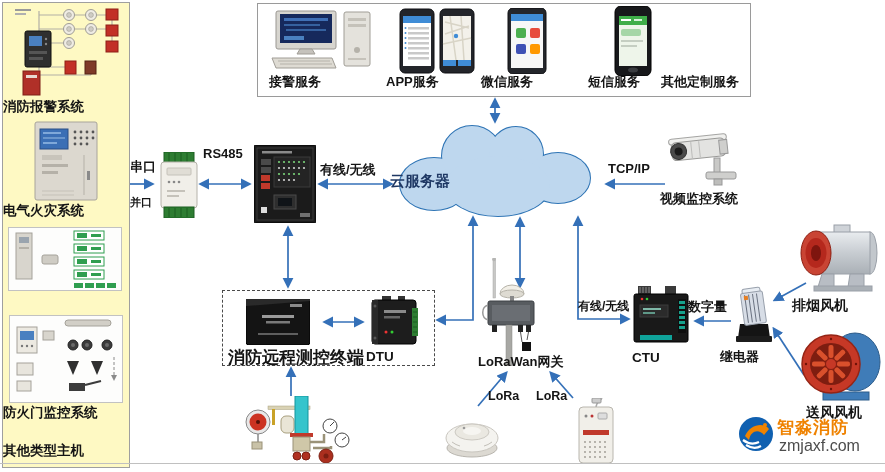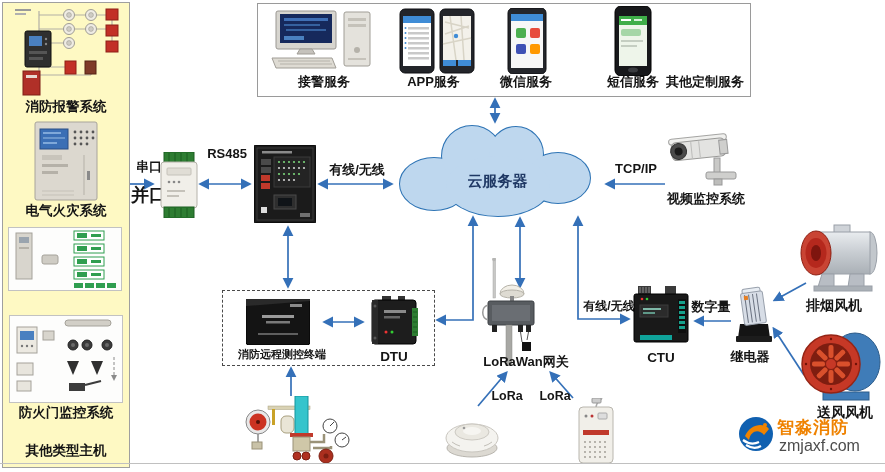--- a/index.html
+++ b/index.html
@@ -1,19 +1,19 @@
 <!DOCTYPE html>
 <html><head>
 <meta charset="utf-8">
 <style>
   html,body{margin:0;padding:0;background:#fff;}
   .stage{position:relative;width:885px;height:472px;background:#fff;overflow:hidden;
          font-family:"Liberation Sans","DejaVu Sans",sans-serif;color:#1a1a1a;}
   .abs{position:absolute;}
-  .lbl{position:absolute;font-weight:700;color:#151515;text-align:center;line-height:1.15;
+  .lbl{position:absolute;font-weight:700;color:#151515;text-align:left;line-height:1.15;
        white-space:nowrap;}
   .sidebar{position:absolute;left:2px;top:2px;width:126px;height:464px;border:1px solid #9f9f9f;background:#fef9c3;}
   .svcbox{position:absolute;left:257px;top:3px;width:492px;height:92px;border:1.5px solid #9a9a9a;background:#fff;}
   .dashedbox{position:absolute;left:222px;top:290px;width:211px;height:74px;border:1.6px dashed #4a4a4a;}
   .hrline{position:absolute;left:0;top:463px;width:885px;height:1px;background:#c0c0c0;}
   .wm-brand{position:absolute;font-weight:700;font-size:17px;color:#ef8200;letter-spacing:1px;}
   .wm-site{position:absolute;font-weight:400;font-size:16px;color:#4d4d4d;}
   svg{display:block;}
 </style>
 </head>
@@ -249,21 +249,21 @@
       <ellipse cx="44" cy="66" rx="34" ry="26"></ellipse>
       <circle cx="82" cy="38" r="30"></circle>
       <circle cx="126" cy="36" r="27"></circle>
       <ellipse cx="168" cy="60" rx="32" ry="25"></ellipse>
       <ellipse cx="108" cy="68" rx="52" ry="30"></ellipse>
     </g>
   </svg>
   <div class="lbl" style="left:390px;top:172px;width:215px;font-size:15px;color:#1f3864">云服务器</div>
 
   <div class="lbl" style="left:130px;top:160px;width:38px;font-size:13px">串口</div>
-  <div class="lbl" style="left:130px;top:185px;width:38px;font-size:18px">并口</div>
+  <div class="lbl" style="left:130px;top:196px;width:38px;font-size:11px">并口</div>
 
   <svg class="abs" style="left:159px;top:152px" width="40" height="66" viewBox="0 0 40 66">
     <rect x="5" y="0" width="30" height="11" fill="#2e7d32" stroke="#1b5e20"></rect>
     <path d="M10 1 V10 M16 1 V10 M22 1 V10 M28 1 V10" stroke="#1b5e20"></path>
     <rect x="2" y="10" width="36" height="46" rx="3" fill="#f1efe9" stroke="#b5b2aa"></rect>
     <rect x="8" y="16" width="24" height="7" rx="1" fill="#e0ddd5" stroke="#c5c2ba"></rect>
     <circle cx="10" cy="30" r="1.3" fill="#888"></circle>
       <circle cx="15" cy="30" r="1.3" fill="#888"></circle>
       <circle cx="20" cy="30" r="1.3" fill="#888"></circle>
     <rect x="8" y="38" width="18" height="2" fill="#c5c2ba"></rect>
@@ -335,21 +335,21 @@
 
   <div class="dashedbox"></div>
   <svg class="abs" style="left:246px;top:299px" width="64" height="46" viewBox="0 0 64 46">
     <rect x="0" y="0" width="64" height="46" rx="3" fill="#141414" stroke="#000"></rect>
     <path d="M0 7 L64 2 L64 0 L0 0 Z" fill="#2a2a2a"></path>
     <rect x="44" y="5" width="12" height="3" fill="#8a8a8a"></rect>
     <rect x="16" y="16" width="32" height="3" fill="#9a9a9a"></rect>
     <rect x="20" y="22" width="24" height="2.5" fill="#7a7a7a"></rect>
     <rect x="12" y="34" width="40" height="2" fill="#5f5f5f"></rect>
   </svg>
-  <div class="lbl" style="left:212px;top:348px;width:140px;font-size:11px">消防远程测控终端</div>
+  <div class="lbl" style="left:228px;top:348px;width:140px;font-size:17px">消防远程测控终端</div>
 
   <svg class="abs" style="left:368px;top:296px" width="52" height="52" viewBox="0 0 52 52">
     <rect x="14" y="0" width="9" height="5" fill="#333"></rect>
       <rect x="30" y="0" width="7" height="5" fill="#333"></rect>
     <rect x="4" y="4" width="44" height="44" rx="3" fill="#1d1d1d" stroke="#000"></rect>
     <rect x="4" y="4" width="6" height="44" fill="#2a2a2a"></rect>
     <circle cx="7" cy="10" r="1.5" fill="#555"></circle>
       <circle cx="7" cy="42" r="1.5" fill="#555"></circle>
     <rect x="44" y="12" width="6" height="28" fill="#2e7d32"></rect>
     <path d="M45 16 H49 M45 21 H49 M45 26 H49 M45 31 H49 M45 36 H49" stroke="#1b5e20"></path>

